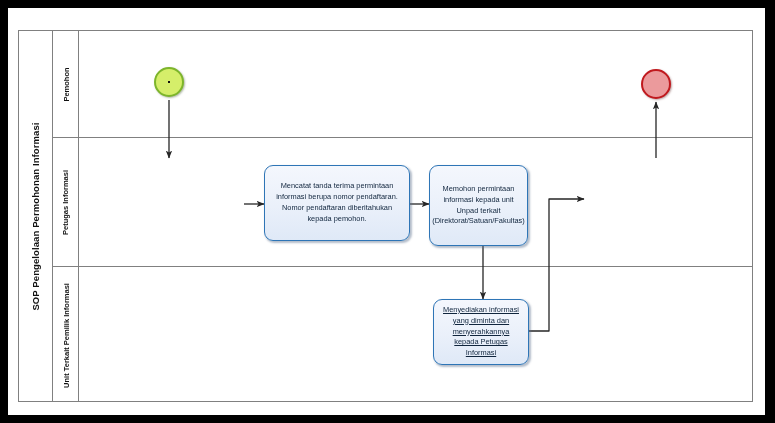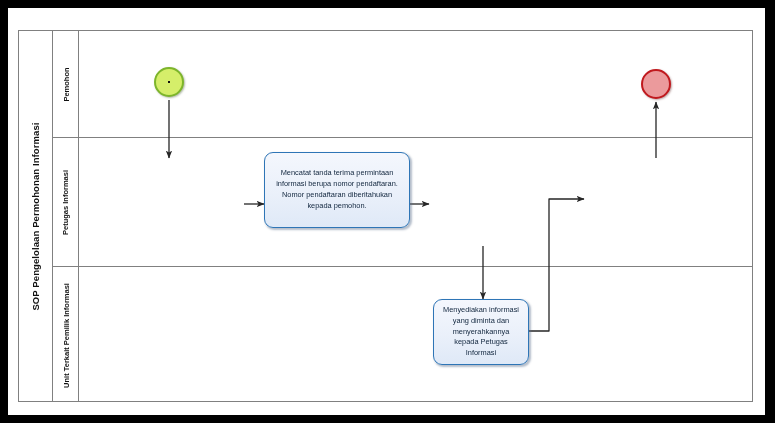--- a/index.html
+++ b/index.html
@@ -197,24 +197,27 @@
       <path d="M521,323 L541,323 L541,191 L576,191" stroke="#262626" stroke-width="1.3" fill="none" stroke-linejoin="round" marker-end="url(#ah)"></path>
 
       <path d="M648,150 L648,94" stroke="#262626" stroke-width="1.3" fill="none" marker-end="url(#ah)"></path>
     </svg>
 
     <div class="term start" style="left:146px; top:59px; width:30px; height:30px;"></div>
 
     <div class="term end" style="left:633px; top:61px; width:30px; height:30px;"></div>
 
 
-    <div class="pbox" style="left:256px; top:144px; width:146px; height:76px;">
+    <div class="pbox" style="left:256px; top:157px; width:146px; height:76px;">
       <span>Mencatat tanda terima permintaan informasi berupa nomor pendaftaran. Nomor pendaftaran diberitahukan kepada pemohon.</span>
     </div>
 
-
-    <div class="pbox" style="left:425px; top:291px; width:96px; height:66px;">
+    <div class="pbox" style="left:421px; top:157px; width:99px; height:81px;">
+      <span>Memohon permintaan informasi kepada unit Unpad terkait (Direktorat/Satuan/Fakultas)</span>
+    </div>
+
+    <div class="pbox" style="left:425px; top:291px; width:96px; height:66px;text-decoration:underline;">
       <span>Menyediakan informasi yang diminta dan menyerahkannya kepada Petugas Informasi</span>
     </div>
 
 
   </div>
 </div>
 
 </body></html>

